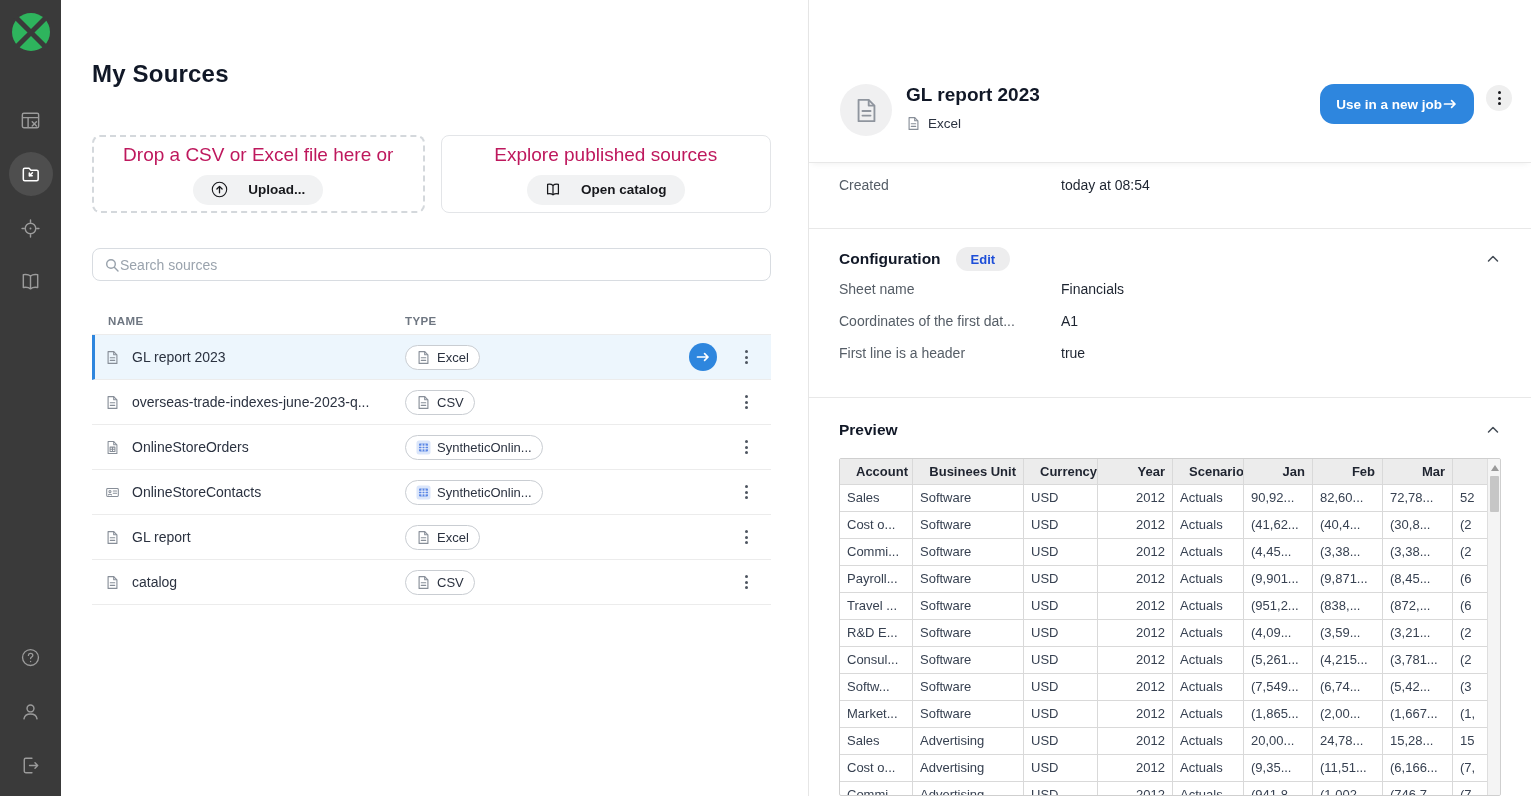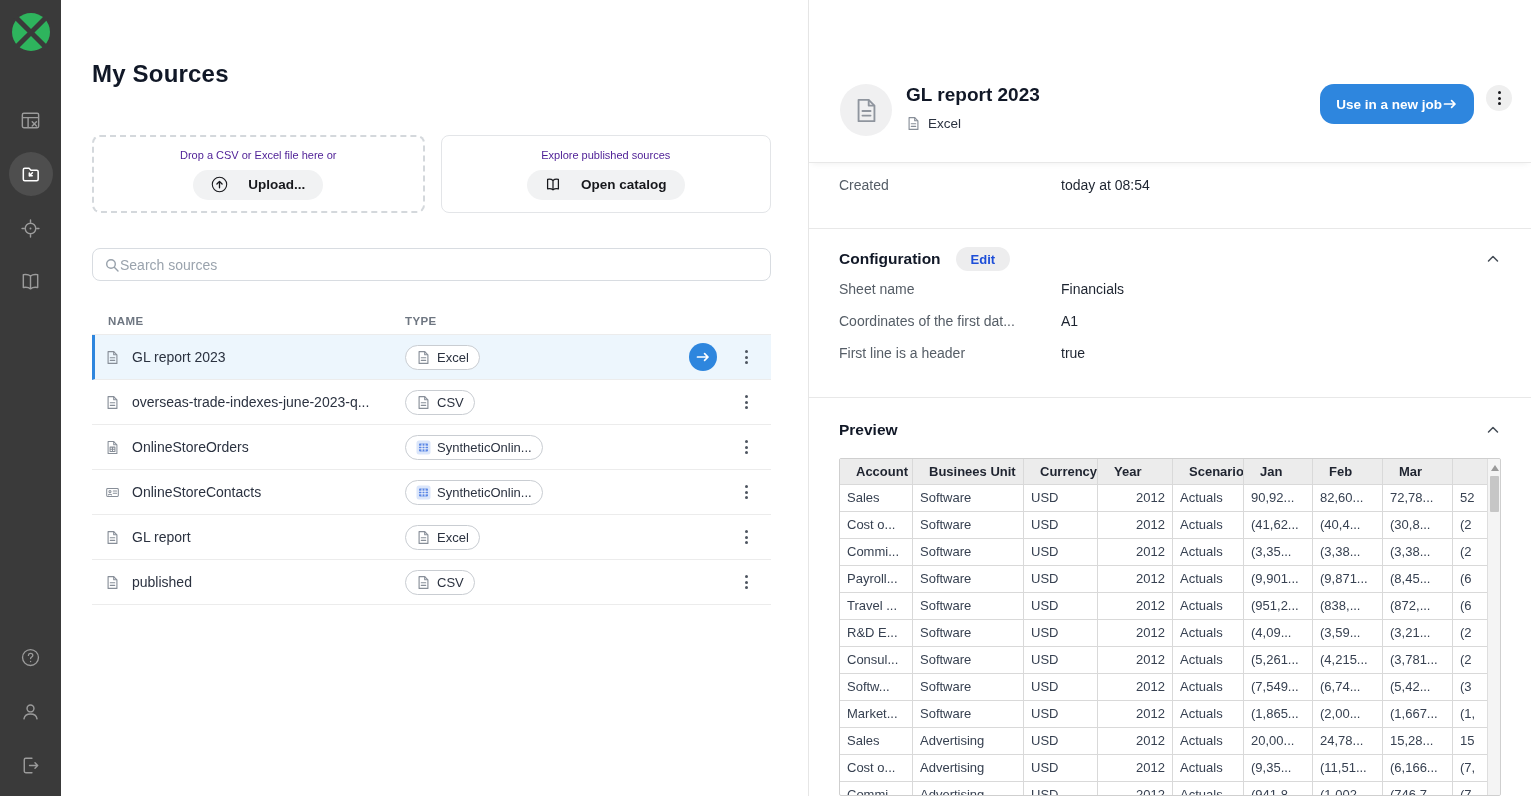--- a/index.html
+++ b/index.html
@@ -36,21 +36,21 @@
   
   .main { width: 747px; flex: 0 0 747px; background: #fff; margin-top: 40px; }
   h1.page-title { font-size: 24px; font-weight: 700; color: #111827; margin: 20px 0 0 31px; letter-spacing: .2px; }
   .boxes { display: flex; gap: 16px; margin: 47px 37px 0 31px; }
   .box {
     flex: 1; height: 78px; border-radius: 8px;
     display: flex; flex-direction: column; align-items: center; justify-content: center; gap: 9px;
   }
   .box.dropzone { border: 2px dashed #d4d8dc; }
   .box.catalogbox { border: 1px solid #e3e5e8; }
-  .box-text { font-size: 11px; color: #4c1d95; }
+  .box-text { font-size: 19px; color: #be185d; }
   .pill {
     display: inline-flex; align-items: center; gap: 20px;
     background: #f1f2f3; border: none; border-radius: 17px; height: 30px; padding: 0 18px;
     font-weight: 700; font-size: 13.5px; color: #17181c;
   }
   .search {
     margin: 35px 37px 0 31px; height: 33px; border: 1px solid #d8dce1; border-radius: 8px;
     display: flex; align-items: center; padding: 0 11px; background: #fff;
   }
   .search input { border: none; outline: none; flex: 1; font-size: 14px; color: #333; font-family: inherit; background: transparent; }
@@ -113,21 +113,21 @@
   .chev { margin-left: auto; cursor: pointer; }
   .config-fields { }
   .cfield { height: 32px; display: flex; align-items: center; }
   .d-preview { flex: 1; padding: 18px 30px 0; }
   .ptable {
     margin-top: 14px; width: 662px; height: 338px; border: 1px solid #cfcfcf;
     position: relative; overflow: hidden; background: #fff; border-radius: 2px;
   }
   .p-row { display: grid; grid-template-columns: 73px 111px 74px 75px 71px 69px 70px 70px 1fr; }
   .p-head { background: #ececec; height: 25px; }
-  .p-head .p-cell { font-weight: 700; text-align: left; line-height: 25px; font-size: 13px; color: #1f2430; padding-left: 16px; }
+  .p-head .p-cell { font-weight: 700; text-align: right; line-height: 25px; font-size: 13px; color: #1f2430; padding-left: 16px; }
   .p-body .p-row { height: 27px; border-top: 1px solid #d9d9d9; }
   .p-body .p-cell { line-height: 26px; font-size: 13px; color: #374151; }
   .p-cell { padding: 0 7px; border-right: 1px solid #d9d9d9; white-space: nowrap; overflow: hidden; }
   .p-cell.num { text-align: right; }
   .vscroll {
     position: absolute; top: 0; right: 0; bottom: 0; width: 13px;
     background: #f4f4f4; border-left: 1px solid #dedede; z-index: 3;
   }
   .up-arrow {
     position: absolute; top: 6px; left: 2.5px; width: 0; height: 0;
@@ -375,21 +375,21 @@
       </div>
       <div class="srow">
         <span class="namecell">
           <span class="icon">
             <svg width="15" height="15" viewBox="0 0 16 16" fill="none" stroke="currentColor" stroke-width="1.2" stroke-linejoin="round">
               <path d="M3.3 1.7h6l3.4 3.4v9.2h-9.4z"></path>
               <path d="M9.3 1.7v3.4h3.4"></path>
               <path d="M5.6 8.3h4.8M5.6 11h4.8" stroke-linecap="round"></path>
             </svg>
           </span>
-          <span class="sname">published</span>
+          <span class="sname">catalog</span>
         </span>
         <span class="badge">
           <span class="icon">
             <svg width="15" height="15" viewBox="0 0 16 16" fill="none" stroke="currentColor" stroke-width="1.2" stroke-linejoin="round">
               <path d="M3.3 1.7h6l3.4 3.4v9.2h-9.4z"></path>
               <path d="M9.3 1.7v3.4h3.4"></path>
               <path d="M5.6 8.3h4.8M5.6 11h4.8" stroke-linecap="round"></path>
             </svg>
           </span>
           <span class="btext">CSV</span>
@@ -515,21 +515,21 @@
             <span class="p-cell">(40,4...</span>
             <span class="p-cell">(30,8...</span>
             <span class="p-cell">(2</span>
           </div>
           <div class="p-row">
             <span class="p-cell">Commi...</span>
             <span class="p-cell">Software</span>
             <span class="p-cell">USD</span>
             <span class="p-cell num">2012</span>
             <span class="p-cell">Actuals</span>
-            <span class="p-cell">(3,35...</span>
+            <span class="p-cell">(4,45...</span>
             <span class="p-cell">(3,38...</span>
             <span class="p-cell">(3,38...</span>
             <span class="p-cell">(2</span>
           </div>
           <div class="p-row">
             <span class="p-cell">Payroll...</span>
             <span class="p-cell">Software</span>
             <span class="p-cell">USD</span>
             <span class="p-cell num">2012</span>
             <span class="p-cell">Actuals</span>

